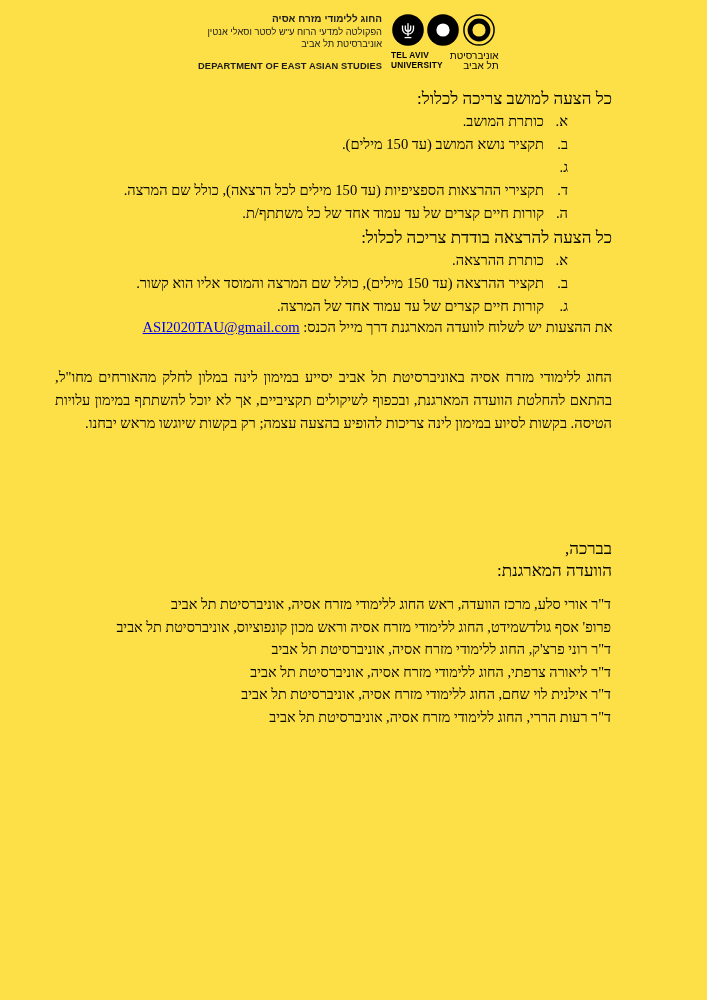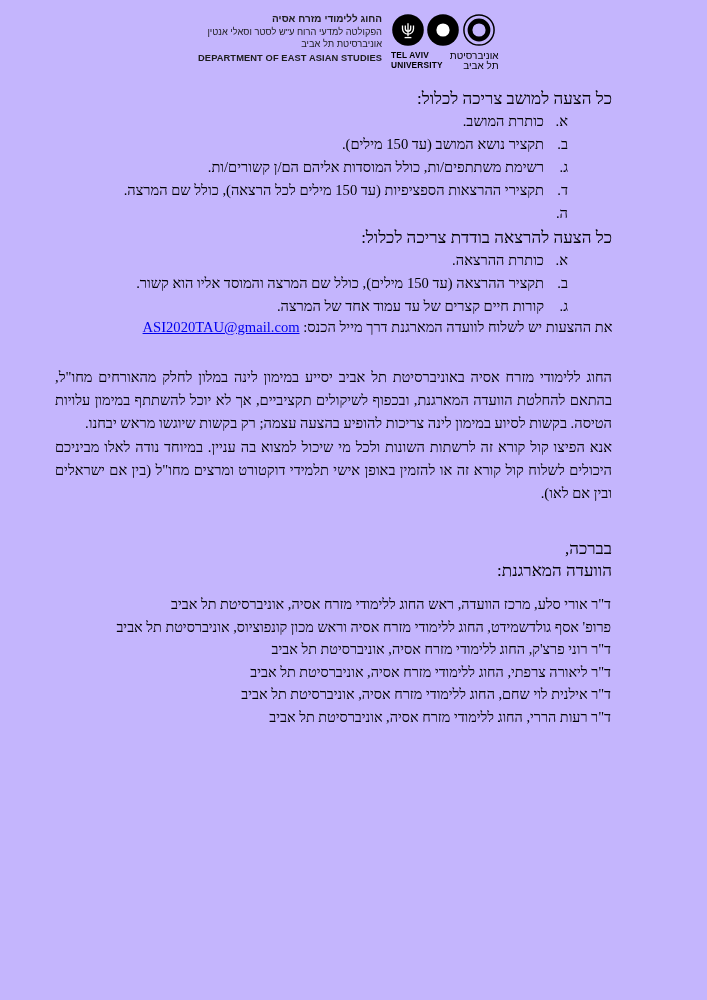--- a/index.html
+++ b/index.html
@@ -3,31 +3,31 @@
 <meta charset="utf-8">
 <style>
   :root { --link: #0000EE; --ink: #000000; }
   * { margin: 0; padding: 0; box-sizing: border-box; }
   html, body { background: #ffffff; }
   body {
     width: 707px; height: 1000px; position: relative; overflow: hidden;
     font-family: "Liberation Serif", "DejaVu Serif", "DejaVu Sans", serif;
     color: var(--ink);
   }
-  .page { position: absolute; inset: 0; background: #c4b5fd; }
+  .page { position: absolute; inset: 0; background: #fde047; }
 
   
   .letterhead { position: absolute; top: 13px; left: 195px; display: flex; gap: 9px; align-items: flex-start; }
   .dept-block {
     width: 187px; direction: rtl; text-align: right;
     font-family: "Liberation Sans", "DejaVu Sans", sans-serif;
     font-size: 9.3px; line-height: 12.5px; color: #1c1c1c;
   }
   .dept-block .b1 { font-weight: bold; font-size: 10px; }
-  .dept-block .b4 { font-weight: bold; direction: ltr; margin-top: 1px; letter-spacing: 0.1px; }
+  .dept-block .b4 { font-weight: bold; direction: ltr; margin-top: 9px; letter-spacing: 0.1px; }
   .logo-block { width: 124px; }
   .logo-circles { display: block; }
   .logo-words { display: flex; gap: 7px; justify-content: flex-start; margin-top: 4px;
     font-family: "Liberation Sans", "DejaVu Sans", sans-serif; }
   .logo-en { font-weight: bold; font-size: 8.3px; line-height: 9.8px; letter-spacing: 0.2px; }
   .logo-he { font-size: 10px; line-height: 9.8px; direction: rtl; text-align: right; }
 
   
   .line { position: absolute; right: 95px; direction: rtl; text-align: right;
           font-size: 17px; line-height: 23px; white-space: nowrap; }
@@ -90,28 +90,28 @@
     <div class="li">
       <span class="marker">א.</span>
       <span>כותרת המושב.</span>
     </div>
     <div class="li">
       <span class="marker">ב.</span>
       <span>תקציר נושא המושב (עד 150 מילים).</span>
     </div>
     <div class="li">
       <span class="marker">ג.</span>
-      <span>רשימת משתתפים/ות, כולל המוסדות אליהם הם/ן קשורים/ות.</span>
     </div>
     <div class="li">
       <span class="marker">ד.</span>
       <span>תקצירי ההרצאות הספציפיות (עד 150 מילים לכל הרצאה), כולל שם המרצה.</span>
     </div>
     <div class="li">
       <span class="marker">ה.</span>
+      <span>קורות חיים קצרים של עד עמוד אחד של כל משתתף/ת.</span>
     </div>
   </div>
 
   <div class="line" style="top:226px">כל הצעה להרצאה בודדת צריכה לכלול:</div>
   <div class="list" style="top:249px">
     <div class="li">
       <span class="marker">א.</span>
       <span>כותרת ההרצאה.</span>
     </div>
     <div class="li">
@@ -126,21 +126,20 @@
 
   <div class="center-block" style="top:316px">
     <div>
       <span>את ההצעות יש לשלוח לוועדה המארגנת דרך מייל הכנס:</span>
       <a href="#">ASI2020TAU@gmail.com</a>
     </div>
   </div>
 
   <div class="para" style="top:366px">החוג ללימודי מזרח אסיה באוניברסיטת תל אביב יסייע במימון לינה במלון לחלק מהאורחים מחו"ל, בהתאם להחלטת הוועדה המארגנת, ובכפוף לשיקולים תקציביים, אך לא יוכל להשתתף במימון עלויות הטיסה. בקשות לסיוע במימון לינה צריכות להופיע בהצעה עצמה; רק בקשות שיוגשו מראש יבחנו.</div>
 
-  <div class="para" style="top:436px">אנא הפיצו קול קורא זה לרשתות השונות ולכל מי שיכול למצוא בה עניין. במיוחד נודה לאלו מביניכם היכולים לשלוח קול קורא זה או להזמין באופן אישי תלמידי דוקטורט ומרצים מחו"ל (בין אם ישראלים ובין אם לאו).</div>
 
   <div class="line" style="top:537px">בברכה,</div>
   <div class="line" style="top:559px">הוועדה המארגנת:</div>
 
   <div class="sig-list" style="top:593px">
     <div>ד"ר אורי סלע, מרכז הוועדה, ראש החוג ללימודי מזרח אסיה, אוניברסיטת תל אביב</div>
     <div>פרופ' אסף גולדשמידט, החוג ללימודי מזרח אסיה וראש מכון קונפוציוס, אוניברסיטת תל אביב</div>
     <div>ד"ר רוני פרצ'ק, החוג ללימודי מזרח אסיה, אוניברסיטת תל אביב</div>
     <div>ד"ר ליאורה צרפתי, החוג ללימודי מזרח אסיה, אוניברסיטת תל אביב</div>
     <div>ד"ר אילנית לוי שחם, החוג ללימודי מזרח אסיה, אוניברסיטת תל אביב</div>

